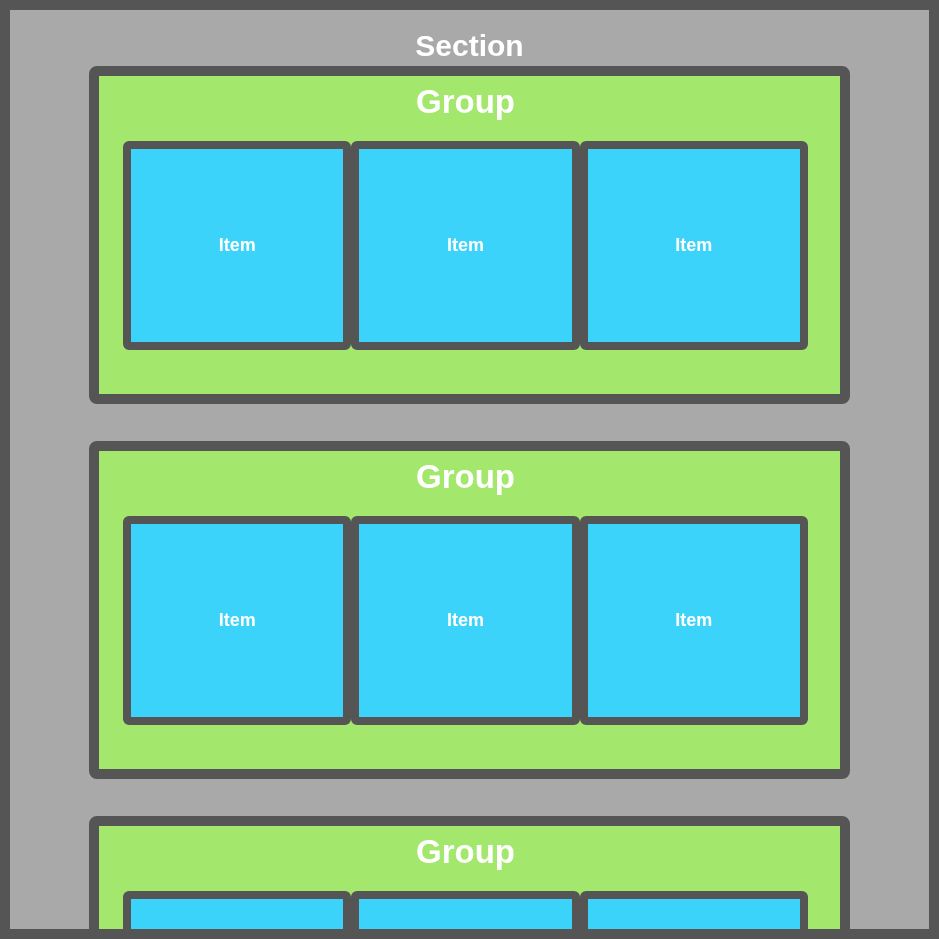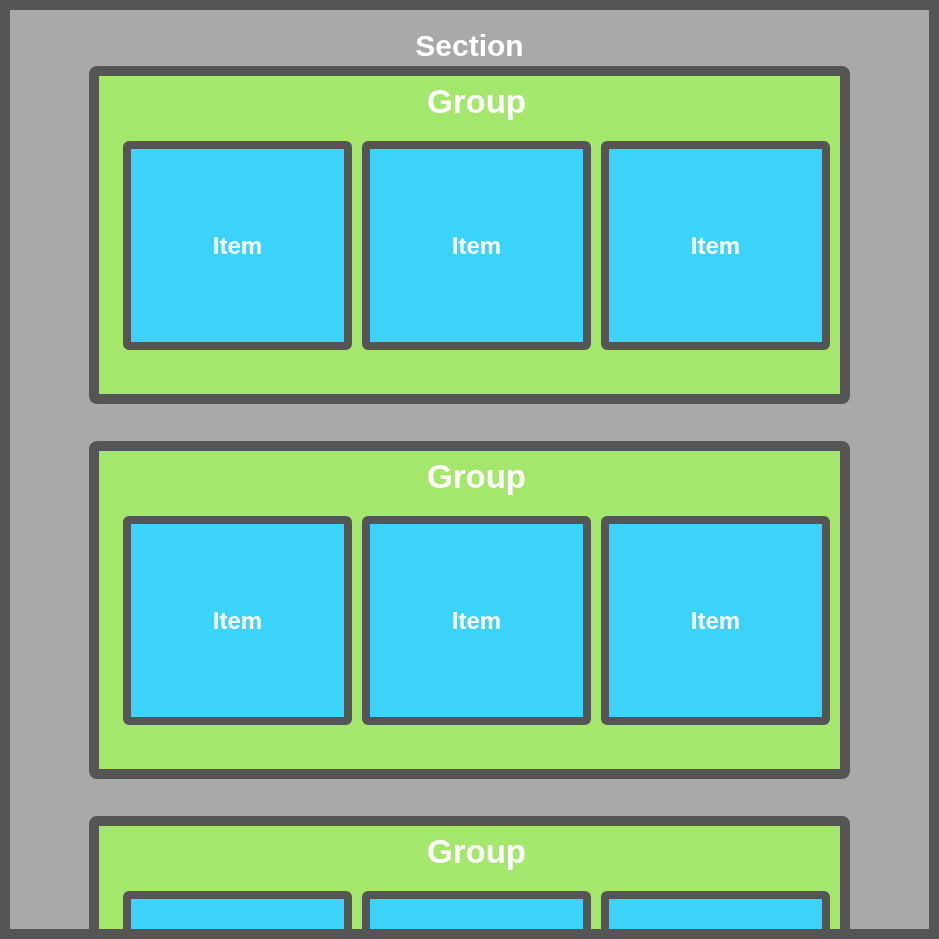--- a/index.html
+++ b/index.html
@@ -29,21 +29,21 @@
     margin-top: 16px;
     margin-bottom: 0;
   }
   .group {
     box-sizing: border-box;
     width: 761px;
     margin: 0 auto 37px auto;
     background: var(--group-fill);
     border: 10px solid var(--border);
     border-radius: 8px;
-    padding: 0 10px 44px 24px;
+    padding: 0 32px 44px 24px;
   }
   .group:first-of-type {
     margin-top: 26px;
   }
   .group-title {
     text-align: center;
     color: var(--text);
     font-weight: bold;
     font-size: 33px;
     line-height: 40px;
@@ -59,21 +59,21 @@
     width: 229px;
     height: 209px;
     background: var(--item-fill);
     border: 8px solid var(--border);
     border-radius: 6px;
     display: flex;
     align-items: center;
     justify-content: center;
     color: var(--text);
     font-weight: bold;
-    font-size: 24px;
+    font-size: 18px;
   }
 </style>
 </head>
 <body>
 
 <div class="canvas">
   <div class="section-title">Section</div>
 
   <div class="group">
     <div class="group-title">Group</div>

